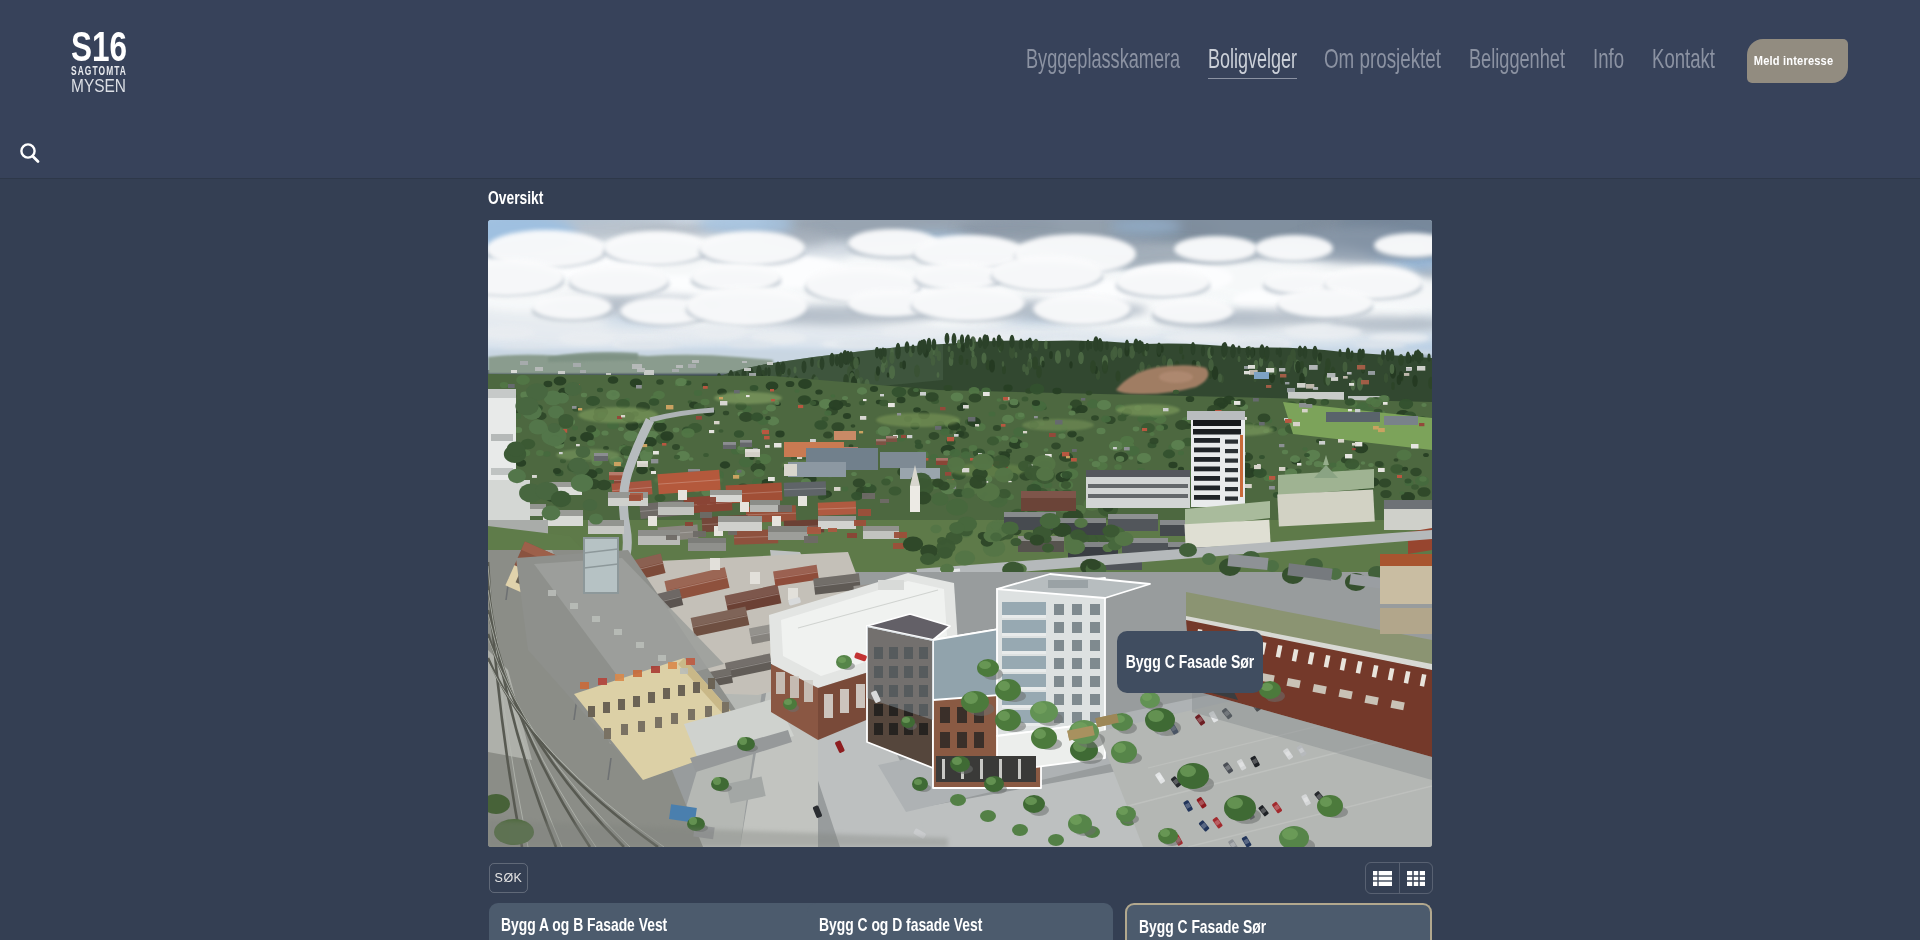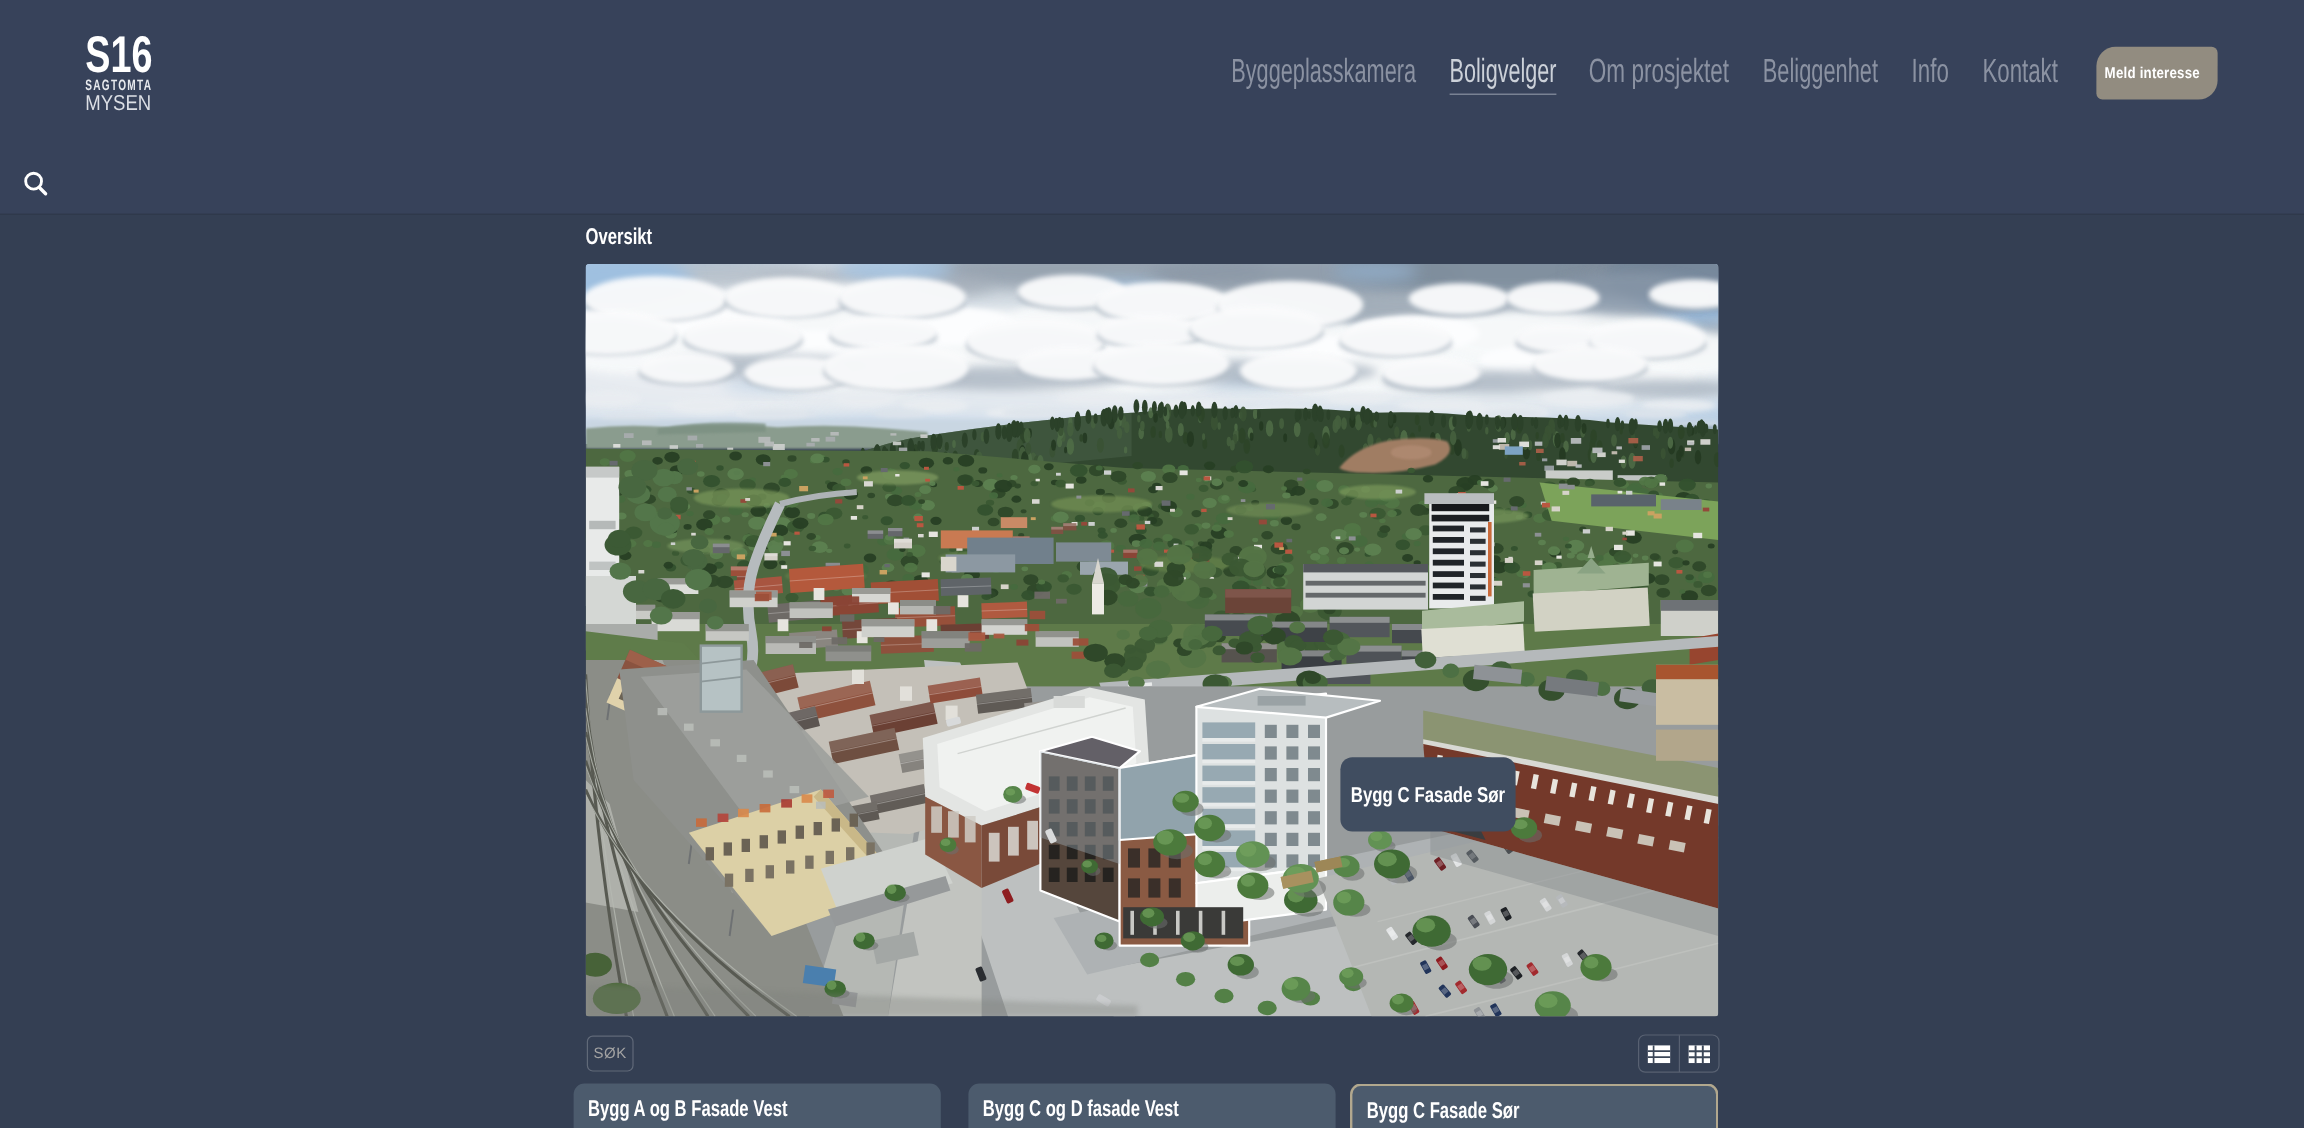--- a/index.html
+++ b/index.html
@@ -14,21 +14,21 @@
   .logo .s16{top:25px;font-size:43px;font-weight:bold;transform:scaleX(0.732);transform-origin:left top;line-height:1;}
   .logo .sag{top:64px;font-size:12.5px;font-weight:bold;letter-spacing:1.6px;transform:scaleX(0.673);transform-origin:left top;color:#e8eaee;}
   .logo .mys{top:76px;font-size:18px;font-weight:400;transform:scaleX(0.859);transform-origin:left top;color:#dcdfe5;}
   .nav-item{position:absolute;top:45px;color:#8b92a2;font-size:28px;line-height:28px;white-space:nowrap;transform-origin:left top;}
   .nav-active{color:#ccd1d9;}
   .nav-underline{position:absolute;top:78px;height:1px;background:#8b92a2;}
   .btn-meld{position:absolute;left:1747px;top:39px;width:101px;height:44px;background:#928c80;border-radius:16px 5px 16px 5px;color:#fff;font-size:13px;font-weight:bold;text-align:left;line-height:44px;letter-spacing:0.2px;}
   .srch{position:absolute;left:19px;top:142px;}
   .oversikt{position:absolute;left:488px;top:187px;color:#fff;font-size:19px;font-weight:bold;transform:scaleX(0.729);transform-origin:left top;}
   .photo{position:absolute;left:488px;top:220px;width:944px;height:627px;border-radius:3px;overflow:hidden;}
-  .sok{position:absolute;left:489px;top:863px;width:37px;height:28px;border:1px solid rgba(255,255,255,0.22);border-radius:5px;color:#a3a3a3;font-size:12.5px;letter-spacing:0.5px;text-align:center;line-height:28px;}
+  .sok{position:absolute;left:489px;top:863px;width:37px;height:28px;border:1px solid rgba(255,255,255,0.22);border-radius:5px;color:#e5e5e5;font-size:12.5px;letter-spacing:0.5px;text-align:center;line-height:28px;}
   .toggles{position:absolute;left:1365px;top:862px;width:66px;height:30px;border:1px solid rgba(255,255,255,0.18);border-radius:6px;display:flex;}
   .toggles .t{flex:1;display:flex;align-items:center;justify-content:center;}
   .toggles .t:first-child{border-right:1px solid rgba(255,255,255,0.18);}
   .card{position:absolute;top:903px;width:306px;height:37px;background:#4C5B6D;border-radius:9px 9px 0 0;color:#fff;}
   .card .ttl{position:absolute;left:12px;top:11px;font-size:19px;font-weight:bold;transform:scaleX(0.73);transform-origin:left top;white-space:nowrap;}
   .card3{border:2px solid #b2a88e;border-bottom:none;}
 </style>
 </head>
 <body>
   <div class="hdr"></div>
@@ -2244,21 +2244,21 @@
     <div class="t">
       <svg width="18" height="15" viewBox="0 0 18 15">
         <rect x="0" y="0" width="18" height="15" fill="#fff"></rect>
         <line x1="6" y1="0" x2="6" y2="15" stroke="#3c4758" stroke-width="1.6"></line>
         <line x1="12" y1="0" x2="12" y2="15" stroke="#3c4758" stroke-width="1.6"></line>
         <line x1="0" y1="5" x2="18" y2="5" stroke="#3c4758" stroke-width="1.6"></line>
         <line x1="0" y1="10" x2="18" y2="10" stroke="#3c4758" stroke-width="1.6"></line>
       </svg>
     </div>
   </div>
-  <div class="card" style="left:478px;">
+  <div class="card" style="left:489px;padding-left:32px;">
     <div class="ttl">Bygg A og B Fasade Vest</div>
   </div>
   <div class="card" style="left:807px;text-align:center;">
     <div class="ttl">Bygg C og D fasade Vest</div>
   </div>
   <div class="card card3" style="left:1125px;width:303px;">
     <div class="ttl">Bygg C Fasade Sør</div>
   </div>
 
 </body></html>

